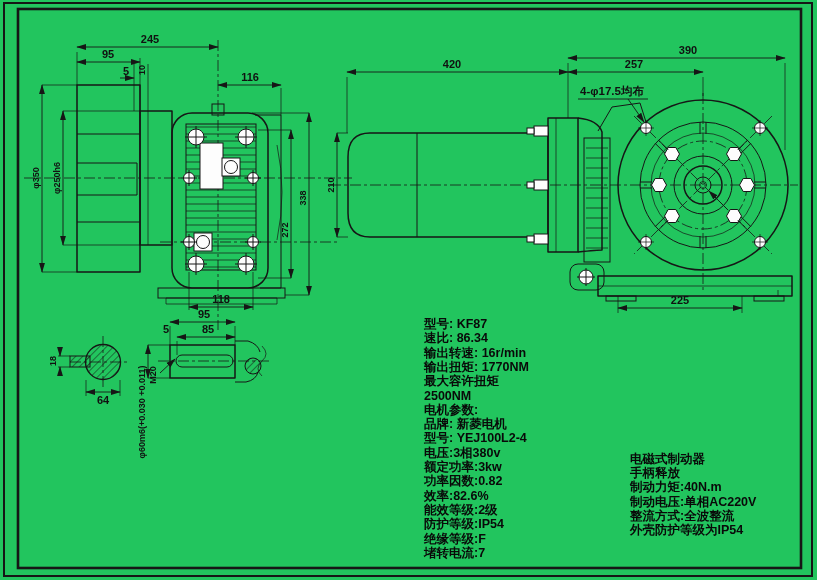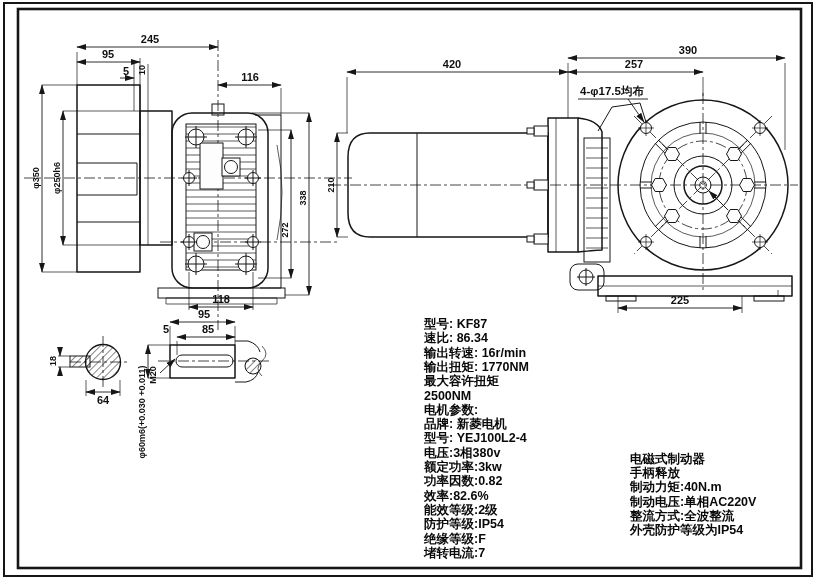--- a/index.html
+++ b/index.html
@@ -1,16 +1,16 @@
 <!DOCTYPE html>
 <html><head>
 <meta charset="utf-8">
 <style>
   html,body{margin:0;padding:0;background:#e8e8e8;}
-  #stage{position:relative;width:817px;height:580px;background:#ffffff;overflow:hidden;
+  #stage{position:relative;width:817px;height:580px;background:#22c55e;overflow:hidden;
          font-family:"Liberation Sans",sans-serif;}
   svg{position:absolute;left:0;top:0;}
   .ol  {fill:none;stroke:#161616;stroke-width:1.5;stroke-linejoin:round;}
   .ml  {fill:none;stroke:#161616;stroke-width:1;}
   .tl  {fill:none;stroke:#161616;stroke-width:0.7;}
   .cl  {fill:none;stroke:#161616;stroke-width:0.8;stroke-dasharray:11 3 3 3;}
   .dim {fill:none;stroke:#161616;stroke-width:0.9;}
   .wfill{fill:#fdfdfd;stroke:#161616;stroke-width:1;}
   .dimtxt{font:bold 11px "Liberation Sans",sans-serif;fill:#111;}
   .dimtxt.small{font-size:9px;}

